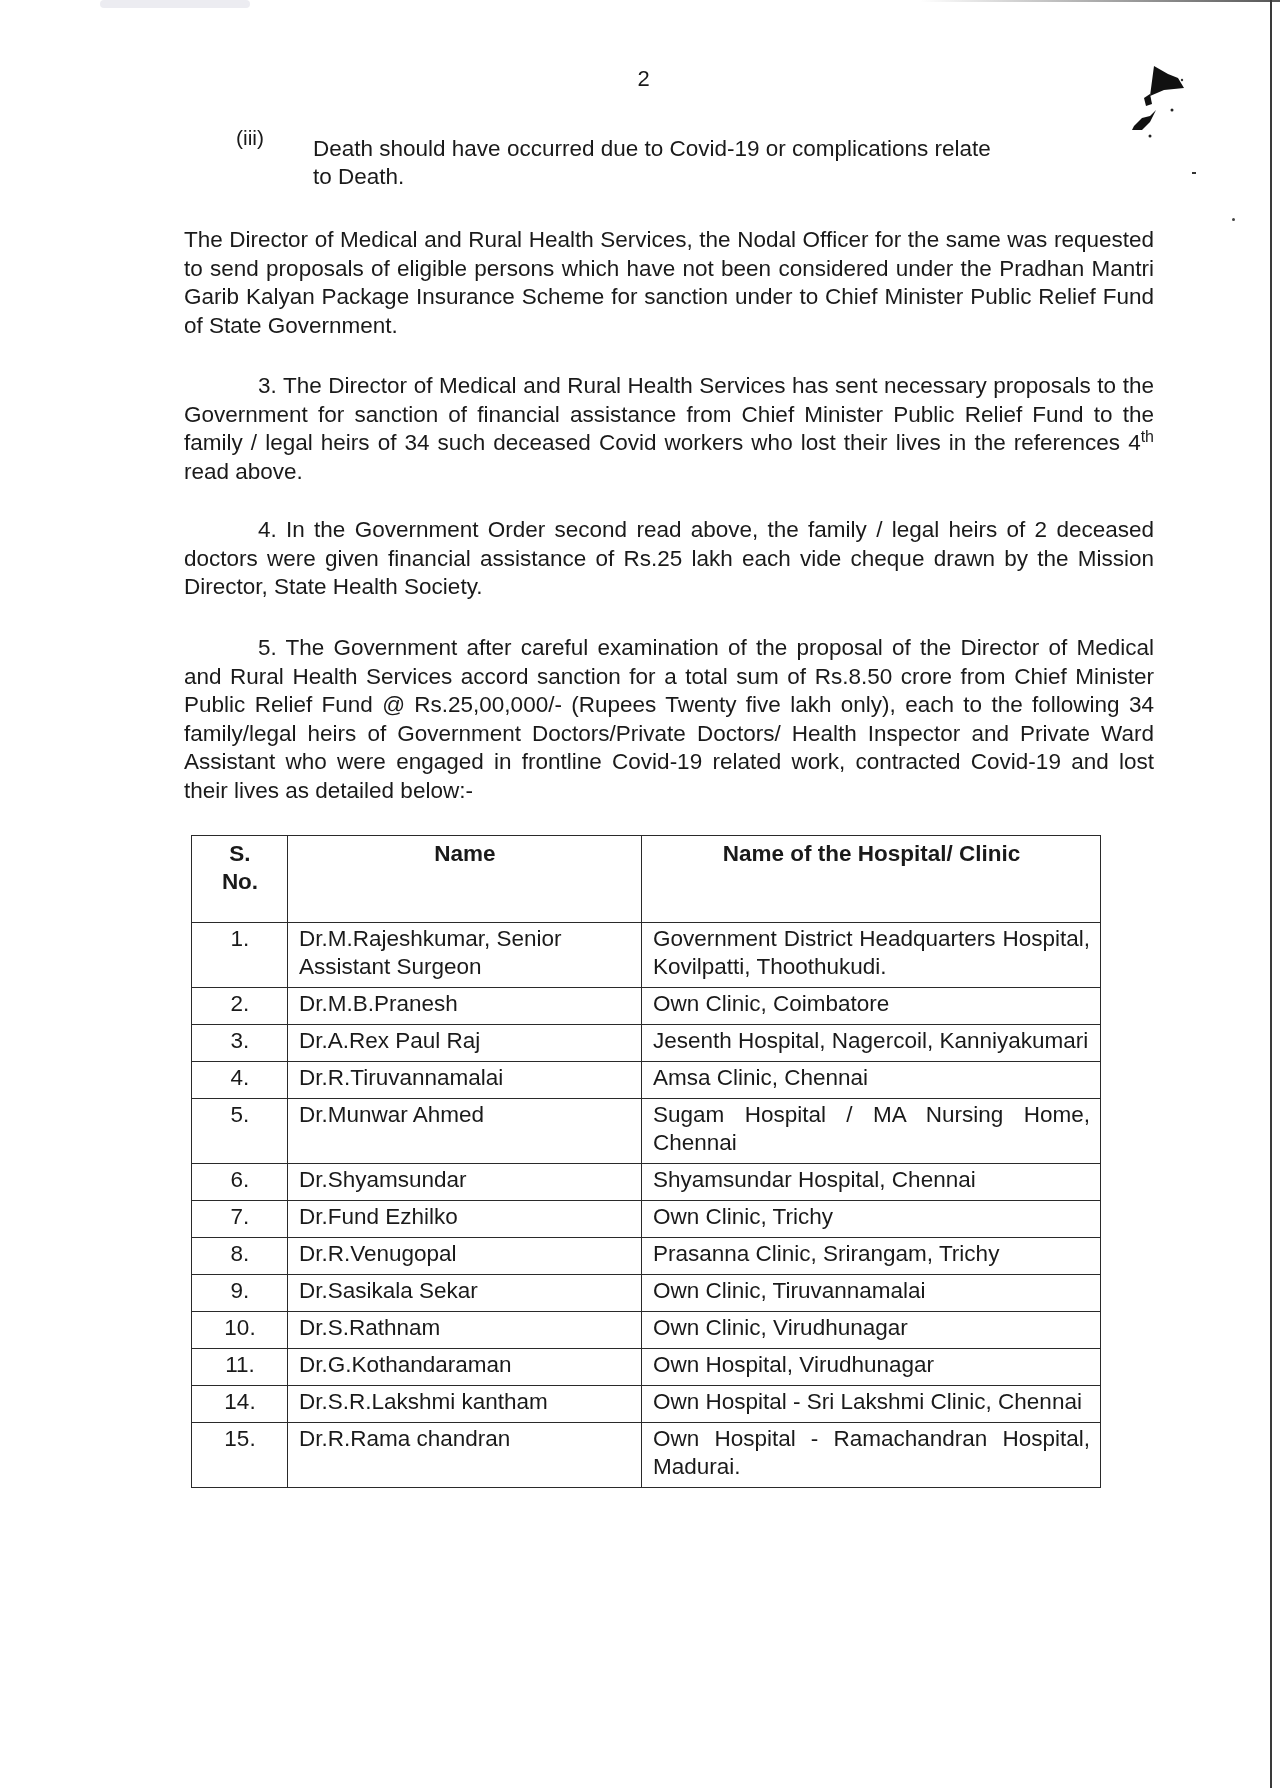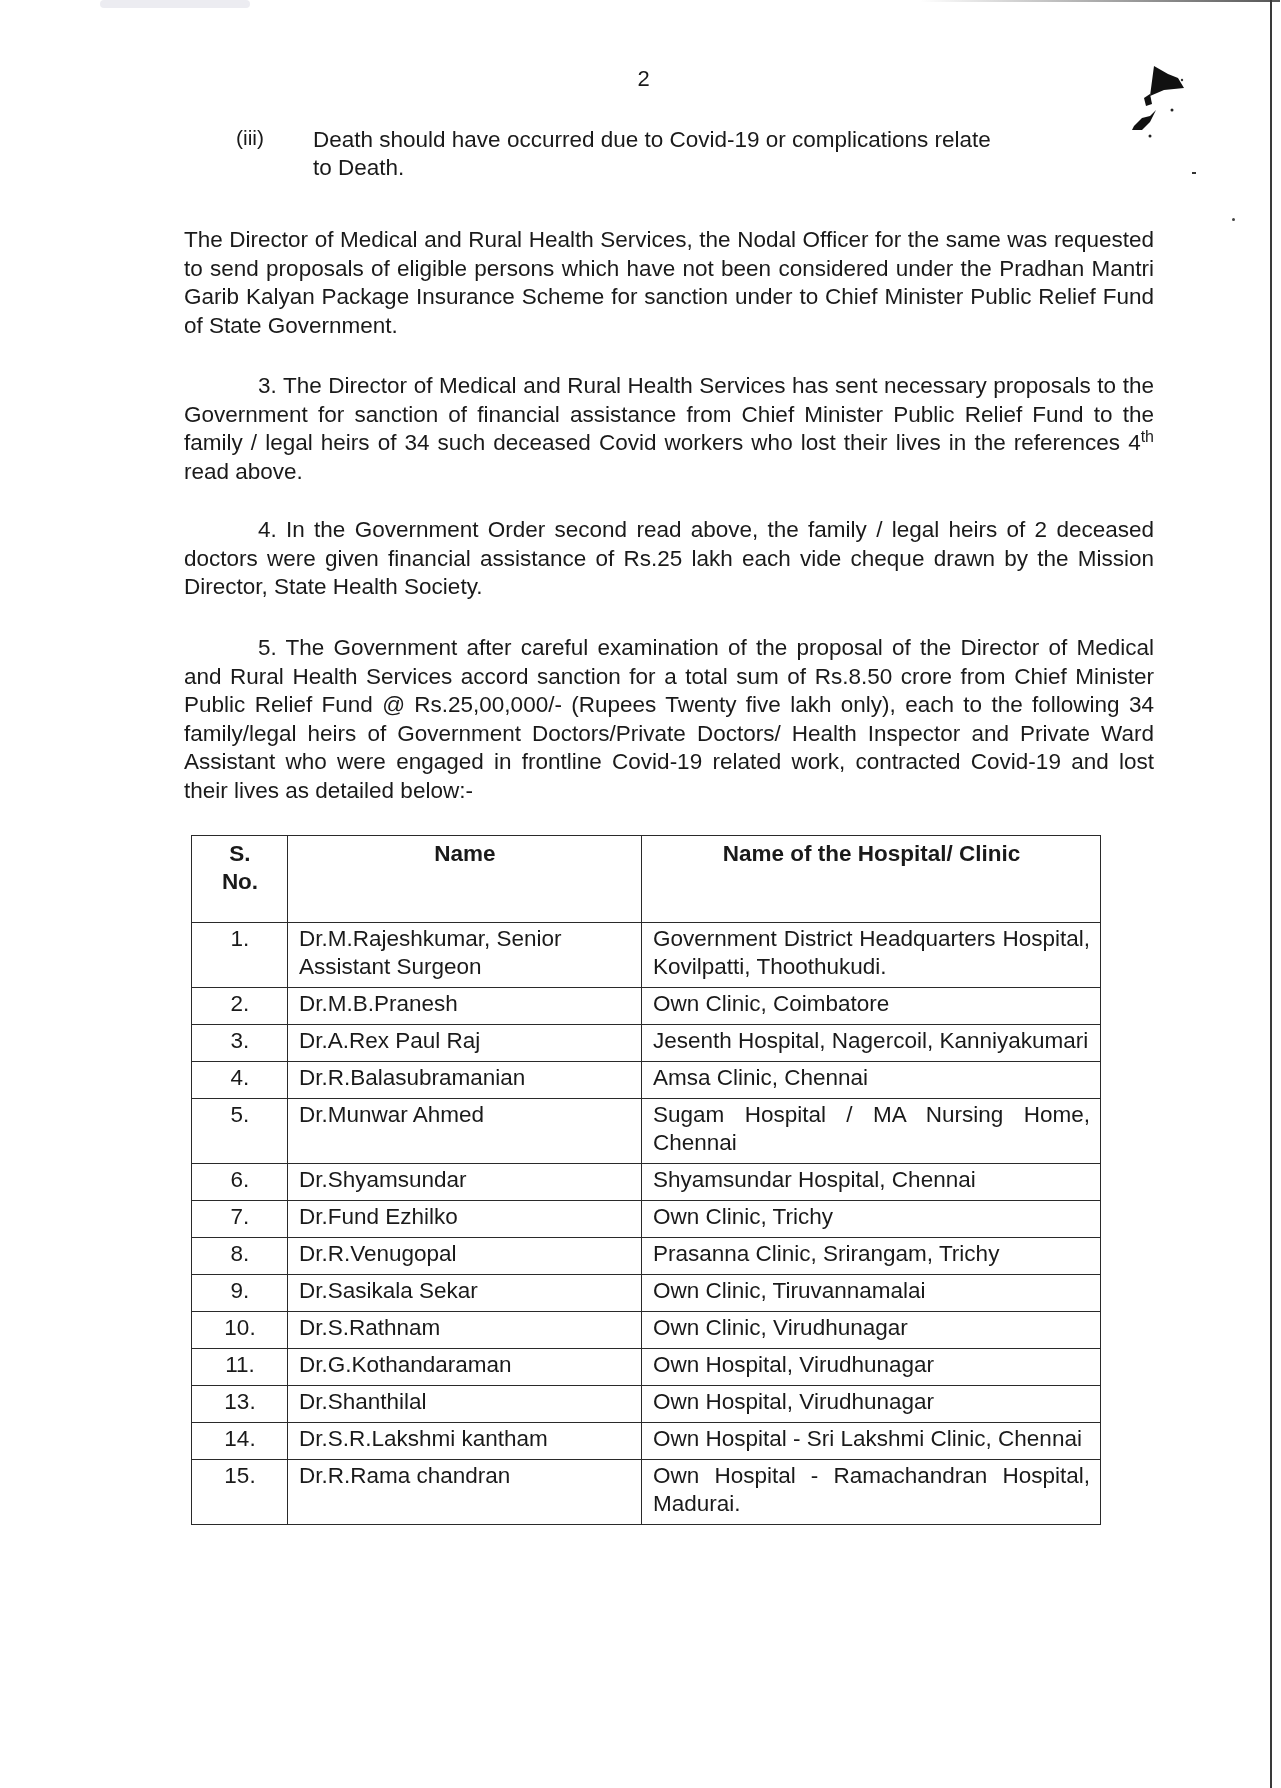--- a/index.html
+++ b/index.html
@@ -7,21 +7,21 @@
     width: 1281px; height: 1788px; background: #ffffff; position: relative; overflow: hidden;
     font-family: "Liberation Sans", sans-serif; color: #1a1a1a;
   }
   .edge-right { position: absolute; top: 0; right: 9px; width: 2px; height: 1788px; background: #3a3a3a; }
   .edge-top { position: absolute; top: 0; left: 920px; width: 360px; height: 2px; background: linear-gradient(to right, rgba(60,60,60,0), #555); }
   .smudge { position: absolute; top: 0; left: 100px; width: 150px; height: 8px; background: rgba(200,200,215,0.35); border-radius: 4px; }
   .page-number { position: absolute; top: 66px; left: 0; width: 1281px; text-align: center; font-size: 22px; padding-left: 6px; box-sizing: border-box; }
   .stain { position: absolute; }
   .text { position: absolute; left: 160px; width: 970px; font-size: 22.5px; line-height: 28.5px; text-align: justify; margin-left: 24px; }
   .cond-num { position: absolute; top: 126px; left: 236px; font-size: 21px; }
-  .cond-body { position: absolute; top: 126px; left: 313px; width: 830px; font-size: 22.5px; line-height: 28px; white-space: nowrap; }
+  .cond-body { position: absolute; top: 135px; left: 313px; width: 830px; font-size: 22.5px; line-height: 28px; white-space: nowrap; }
   .indent { display: inline-block; width: 74px; }
   sup { font-size: 16px; line-height: 0; }
   table.list {
     position: absolute; top: 835px; left: 191px; width: 910px;
     border-collapse: collapse; font-size: 22.5px; line-height: 28px;
   }
   table.list td, table.list th { border: 1.5px solid #2a2a2a; vertical-align: top; padding: 2px 10px 6px 11px; }
   table.list th { font-weight: bold; text-align: center; padding-top: 4px; }
   th.col-sno { text-align: left; width: 74px; height: 76px; }
   th.col-name { width: 332px; }
@@ -84,21 +84,21 @@
         <td>Dr.M.B.Pranesh</td>
         <td class="just">Own Clinic, Coimbatore</td>
       </tr>
       <tr>
         <td class="sno">3.</td>
         <td>Dr.A.Rex Paul Raj</td>
         <td class="just">Jesenth Hospital, Nagercoil, Kanniyakumari</td>
       </tr>
       <tr>
         <td class="sno">4.</td>
-        <td>Dr.R.Balasubramanian</td>
+        <td>Dr.R.Tiruvannamalai</td>
         <td class="just">Amsa Clinic, Chennai</td>
       </tr>
       <tr>
         <td class="sno">5.</td>
         <td>Dr.Munwar Ahmed</td>
         <td class="just">Sugam Hospital / MA Nursing Home, Chennai</td>
       </tr>
       <tr>
         <td class="sno">6.</td>
         <td>Dr.Shyamsundar</td>
@@ -123,25 +123,20 @@
         <td class="sno">10.</td>
         <td>Dr.S.Rathnam</td>
         <td class="just">Own Clinic, Virudhunagar</td>
       </tr>
       <tr>
         <td class="sno">11.</td>
         <td>Dr.G.Kothandaraman</td>
         <td class="just">Own Hospital, Virudhunagar</td>
       </tr>
       <tr>
-        <td class="sno">13.</td>
-        <td>Dr.Shanthilal</td>
-        <td class="just">Own Hospital, Virudhunagar</td>
-      </tr>
-      <tr>
         <td class="sno">14.</td>
         <td>Dr.S.R.Lakshmi kantham</td>
         <td class="just">Own Hospital - Sri Lakshmi Clinic, Chennai</td>
       </tr>
       <tr>
         <td class="sno">15.</td>
         <td>Dr.R.Rama chandran</td>
         <td class="just">Own Hospital - Ramachandran Hospital, Madurai.</td>
       </tr>
     </tbody>

